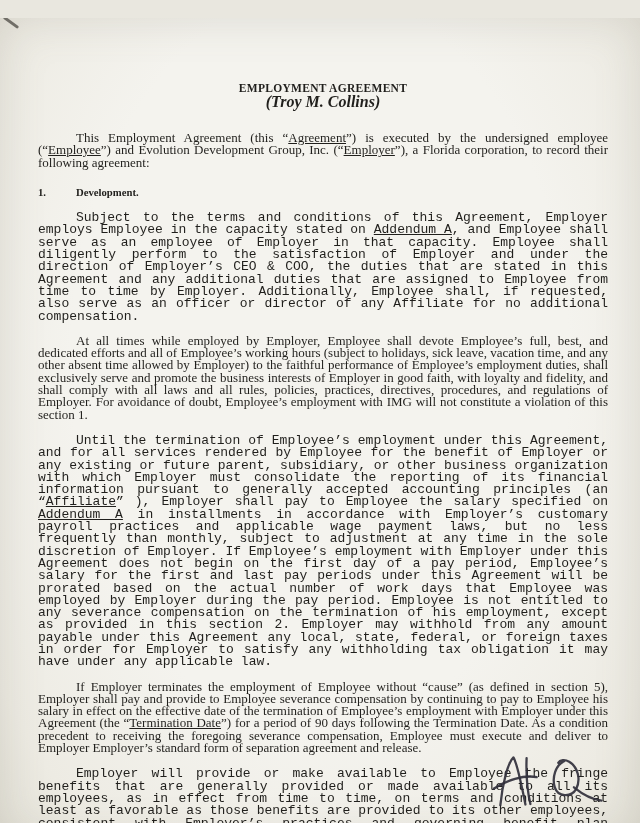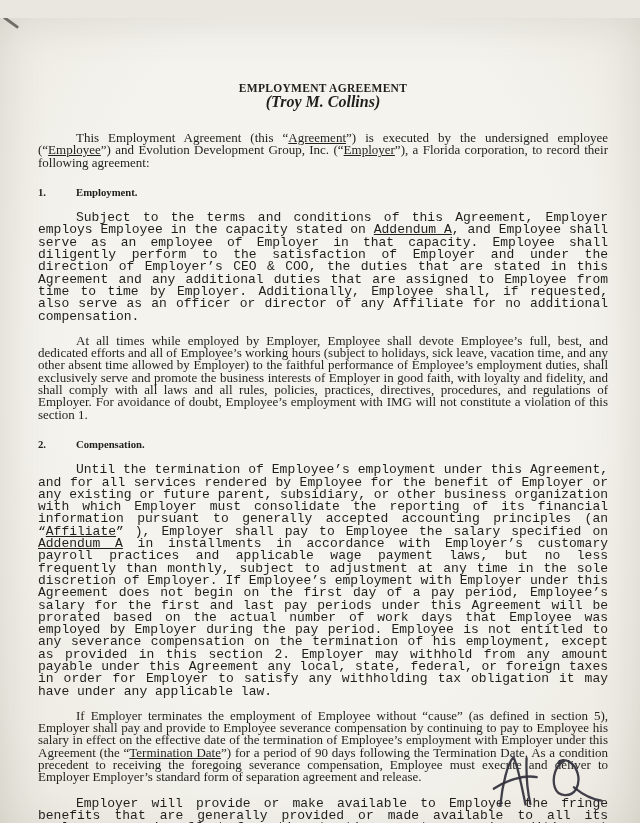--- a/index.html
+++ b/index.html
@@ -86,30 +86,27 @@
 
   <div class="content">
 
     <h1 class="doc-title">EMPLOYMENT AGREEMENT</h1>
     <div class="doc-subtitle">(Troy M. Collins)</div>
 
     <p class="para intro"><span>This Employment Agreement (this “</span><u>Agreement</u><span>”) is executed by the undersigned employee (“</span><u>Employee</u><span>”) and Evolution Development Group, Inc. (“</span><u>Employer</u><span>”), a Florida corporation, to record their following agreement:</span></p>
 
     <div>
       <div class="sec-head">
-        <span class="sec-num">1.</span><span>Employment.</span>
+        <span class="sec-num">1.</span><span>Development.</span>
       </div>
       <p class="para after-head"><span>Subject to the terms and conditions of this Agreement, Employer employs Employee in the capacity stated on </span><u>Addendum A</u><span>, and Employee shall serve as an employee of Employer in that capacity. Employee shall diligently perform to the satisfaction of Employer and under the direction of Employer’s CEO &amp; COO, the duties that are stated in this Agreement and any additional duties that are assigned to Employee from time to time by Employer. Additionally, Employee shall, if requested, also serve as an officer or director of any Affiliate for no additional compensation.</span></p>
       <p class="para"><span>At all times while employed by Employer, Employee shall devote Employee’s full, best, and dedicated efforts and all of Employee’s working hours (subject to holidays, sick leave, vacation time, and any other absent time allowed by Employer) to the faithful performance of Employee’s employment duties, shall exclusively serve and promote the business interests of Employer in good faith, with loyalty and fidelity, and shall comply with all laws and all rules, policies, practices, directives, procedures, and regulations of Employer. For avoidance of doubt, Employee’s employment with IMG will not constitute a violation of this section 1.</span></p>
     </div>
 
     <div>
-      <div class="sec-head">
-        <span class="sec-num">2.</span><span>Compensation.</span>
-      </div>
       <p class="para after-head"><span>Until the termination of Employee’s employment under this Agreement, and for all services rendered by Employee for the benefit of Employer or any existing or future parent, subsidiary, or other business organization with which Employer must consolidate the reporting of its financial information pursuant to generally accepted accounting principles (an “</span><u>Affiliate</u><span>” ), Employer shall pay to Employee the salary specified on </span><u>Addendum A</u><span> in installments in accordance with Employer’s customary payroll practices and applicable wage payment laws, but no less frequently than monthly, subject to adjustment at any time in the sole discretion of Employer. If Employee’s employment with Employer under this Agreement does not begin on the first day of a pay period, Employee’s salary for the first and last pay periods under this Agreement will be prorated based on the actual number of work days that Employee was employed by Employer during the pay period. Employee is not entitled to any severance compensation on the termination of his employment, except as provided in this section 2. Employer may withhold from any amount payable under this Agreement any local, state, federal, or foreign taxes in order for Employer to satisfy any withholding tax obligation it may have under any applicable law.</span></p>
       <p class="para"><span>If Employer terminates the employment of Employee without “cause” (as defined in section 5), Employer shall pay and provide to Employee severance compensation by continuing to pay to Employee his salary in effect on the effective date of the termination of Employee’s employment with Employer under this Agreement (the “</span><u>Termination Date</u><span>”) for a period of 90 days following the Termination Date. As a condition precedent to receiving the foregoing severance compensation, Employee must execute and deliver to Employer Employer’s standard form of separation agreement and release.</span></p>
     </div>
 
     <div>
       <p class="para after-head"><span>Employer will provide or make available to Employee the fringe benefits that are generally provided or made available to all its employees, as in effect from time to time, on terms and conditions at least as favorable as those benefits are provided to its other employees, consistent with Employer’s practices and governing benefit plan requirements (including plan eligibility provisions). All fringe benefits provided generally by Employer to all its employees are subject to revision, deviation, or elimination at any time in any way in the sole discretion of Employer. Employee does not have any entitlement to the continuation of any fringe benefit or other employment practice of Employer.</span></p>
     </div>
 
   </div>
 

